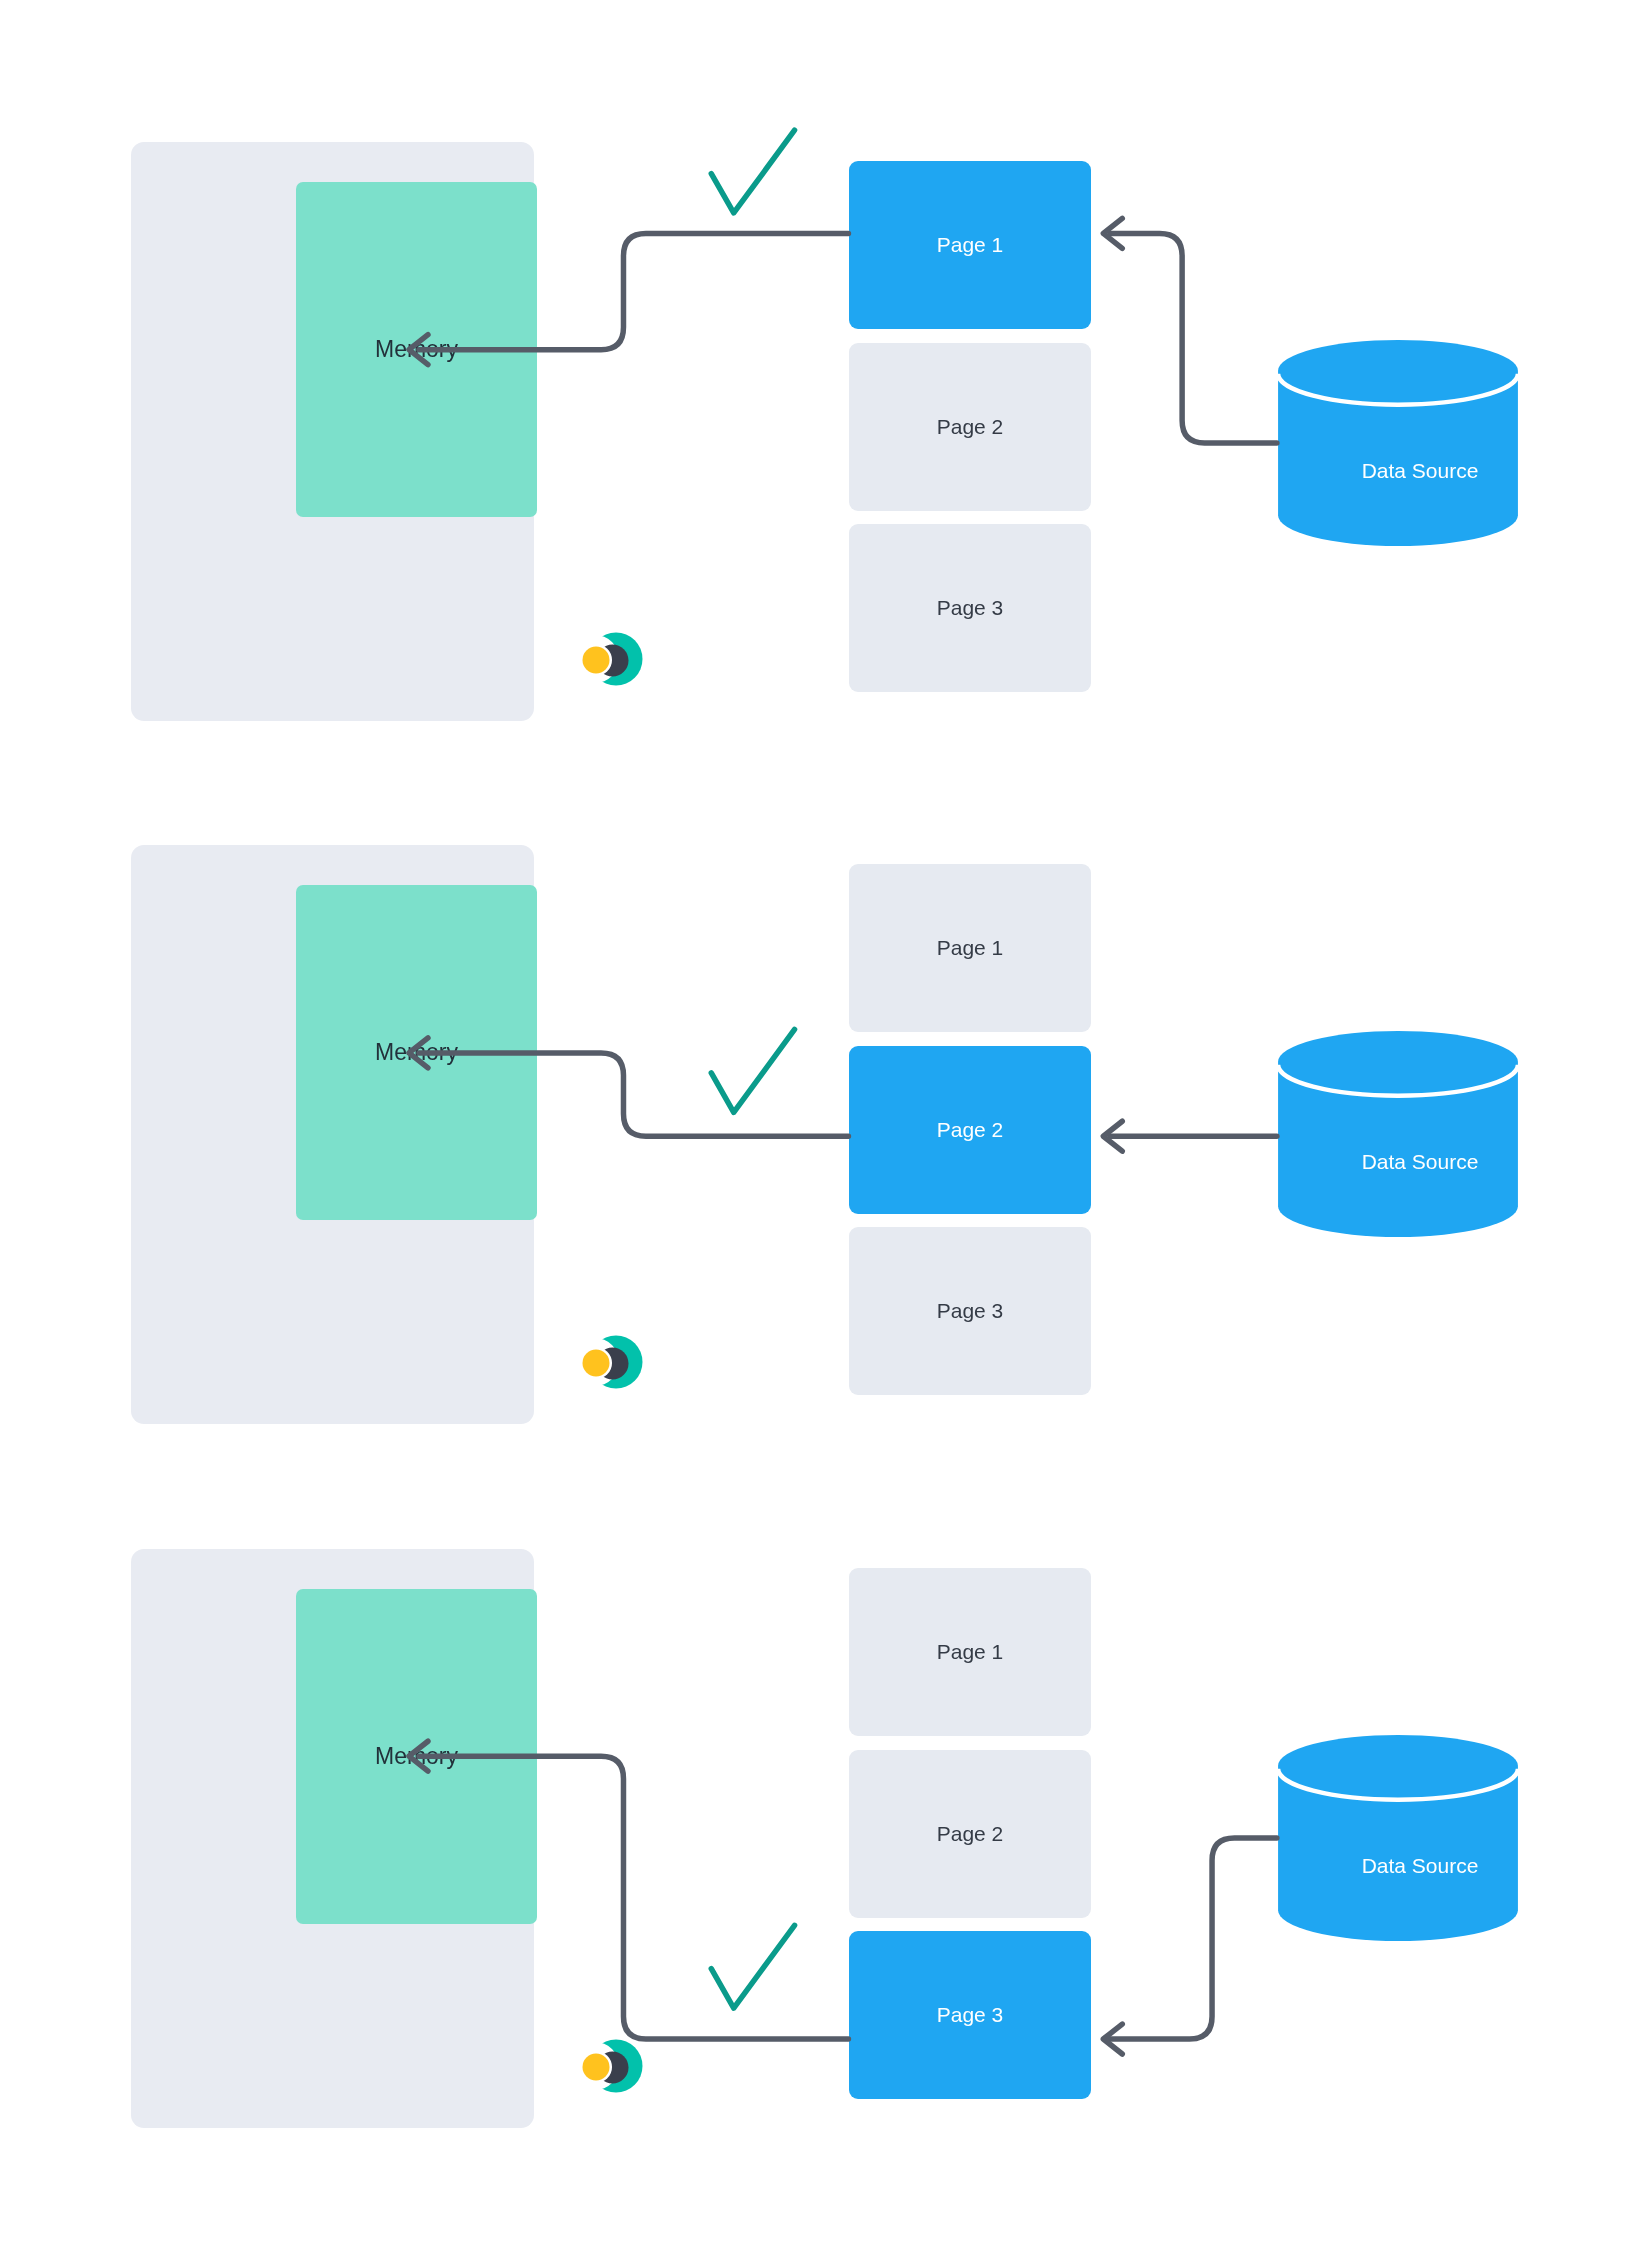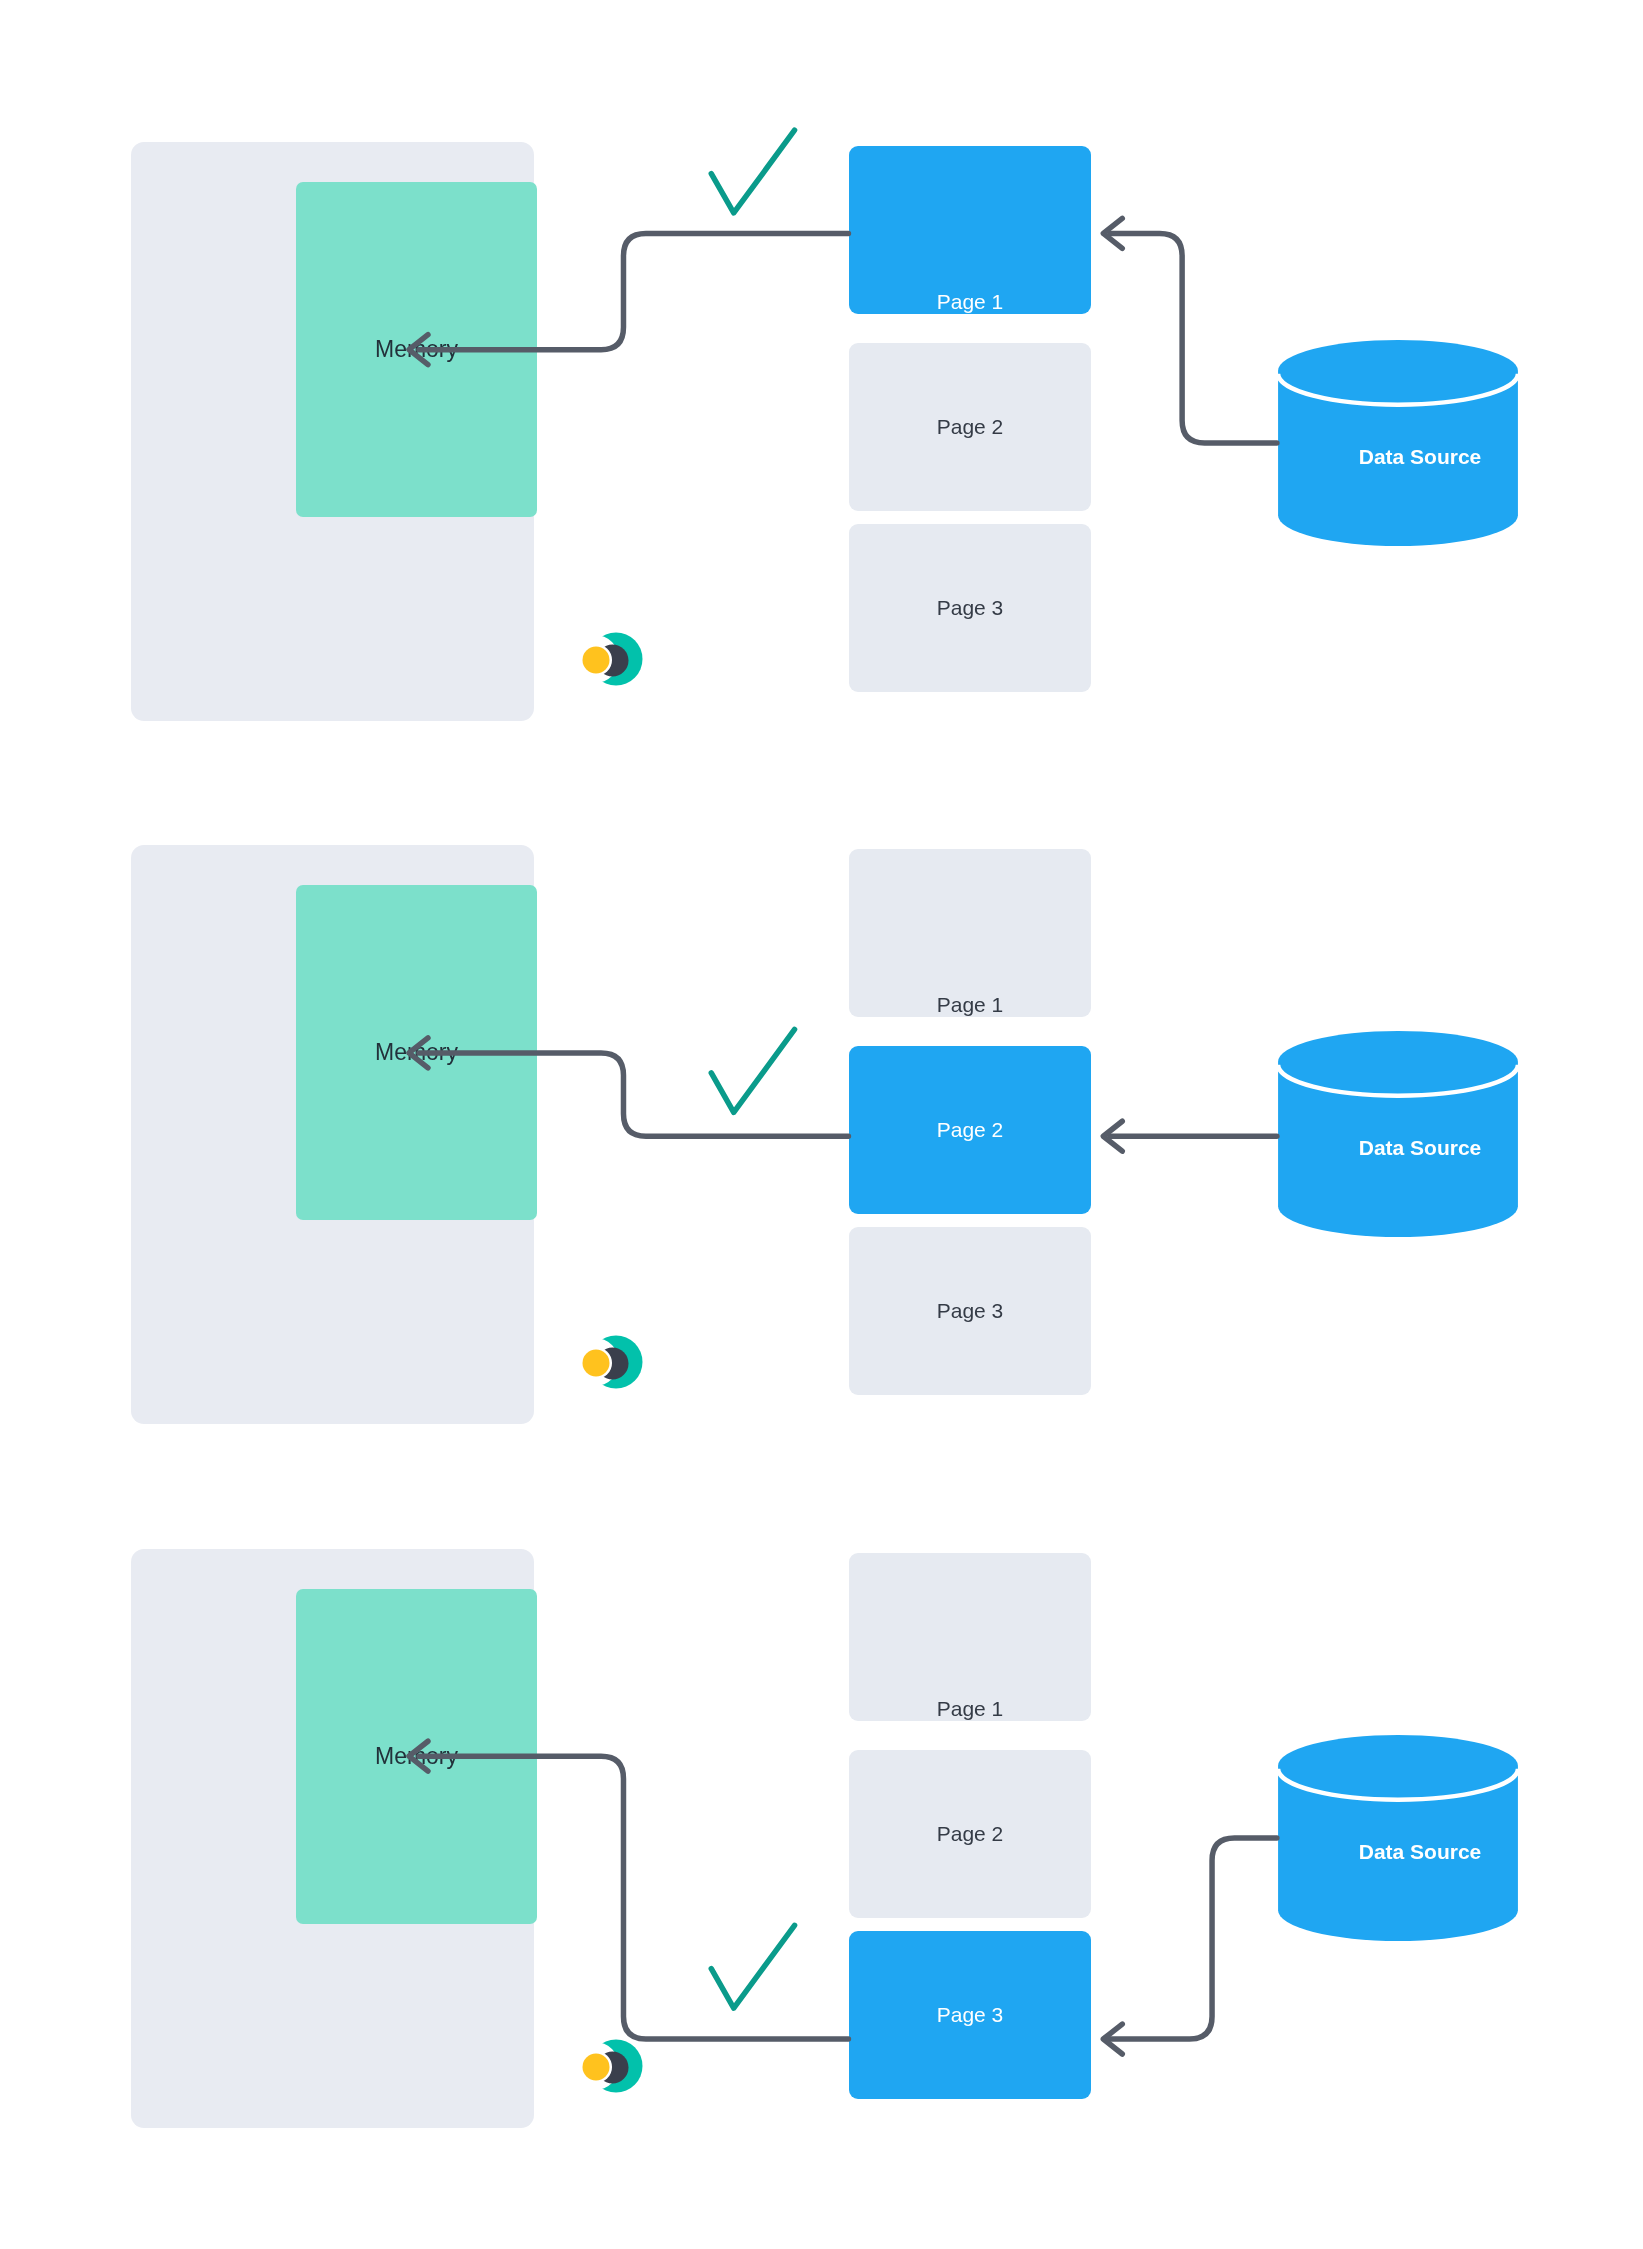--- a/index.html
+++ b/index.html
@@ -6,25 +6,25 @@
   body{font-family:"Liberation Sans","DejaVu Sans",sans-serif;}
   #canvas{position:relative;width:1644px;height:2250px;background:var(--bg,#fff);overflow:hidden;}
   .row{position:absolute;left:0;width:1644px;height:703px;}
   .memory-panel{position:absolute;left:131px;top:0;width:403px;height:579px;border-radius:13px;background:var(--panel-gray);}
   .memory-box{position:absolute;left:165px;top:40px;width:241px;height:335px;border-radius:7px;background:var(--memory-teal);display:flex;align-items:center;justify-content:center;}
   .memory-label{font-size:23px;color:var(--memory-text);}
   .page-box{position:absolute;left:849px;width:242px;height:168px;border-radius:9px;background:var(--page-gray);display:flex;align-items:center;justify-content:center;}
   .page-box .page-label{font-size:21px;color:var(--page-text);}
   .page-box.active{background:var(--accent-blue);}
   .page-box.active .page-label{color:var(--active-text);}
-  .page-slot-0{top:4px;align-items:flex-end;} .page-slot-1{top:201px;} .page-slot-2{top:382px;}
+  .page-slot-0{top:19px;} .page-slot-1{top:201px;} .page-slot-2{top:382px;}
   .cylinder{position:absolute;left:1278px;width:240px;height:209px;}
   .cylinder svg{position:absolute;left:0;top:0;}
   .cyl-top-1 .cylinder{top:198px;} .cyl-top-2 .cylinder{top:186px;} .cyl-top-3 .cylinder{top:186px;}
-  .cylinder-label{position:absolute;left:0;top:105px;width:284px;text-align:center;font-size:21px;color:var(--active-text);font-weight:bold;}
+  .cylinder-label{position:absolute;left:0;top:119px;width:284px;text-align:center;font-size:21px;color:var(--active-text);}
   .logo{position:absolute;left:439px;top:487px;width:80px;height:60px;}
   #overlay{position:absolute;left:0;top:0;z-index:10;pointer-events:none;}
 </style>
 </head>
 <body>
 
 <div id="canvas">
 
   <section class="row cyl-top-1" style="top:142px">
     <div class="memory-panel">

